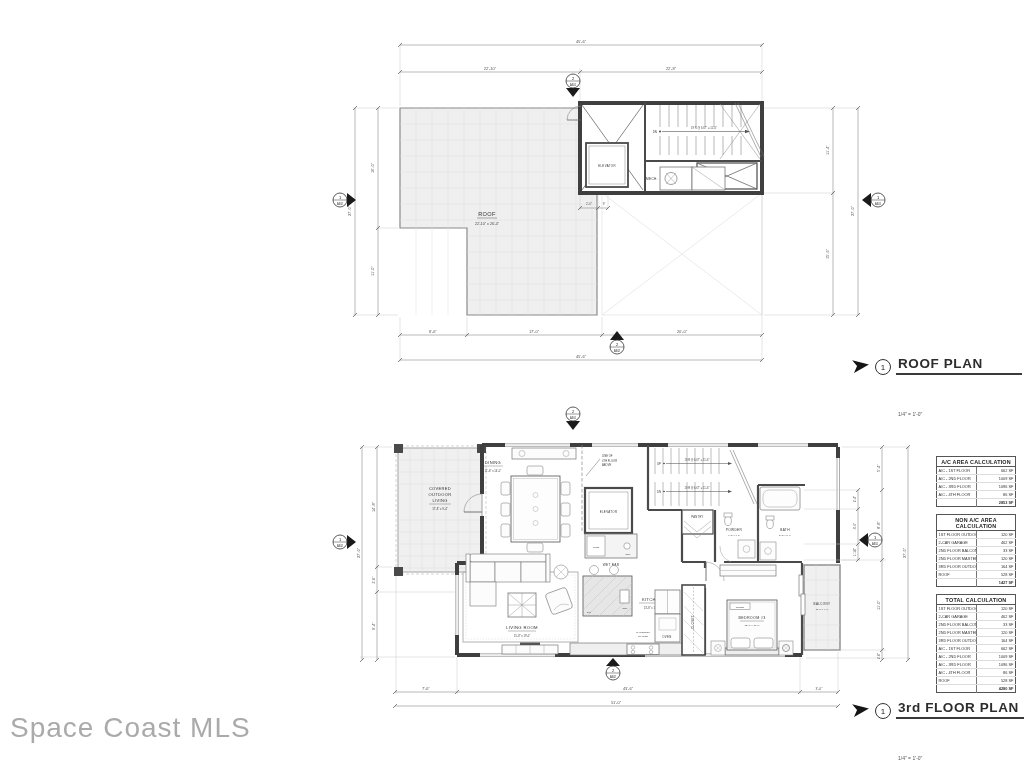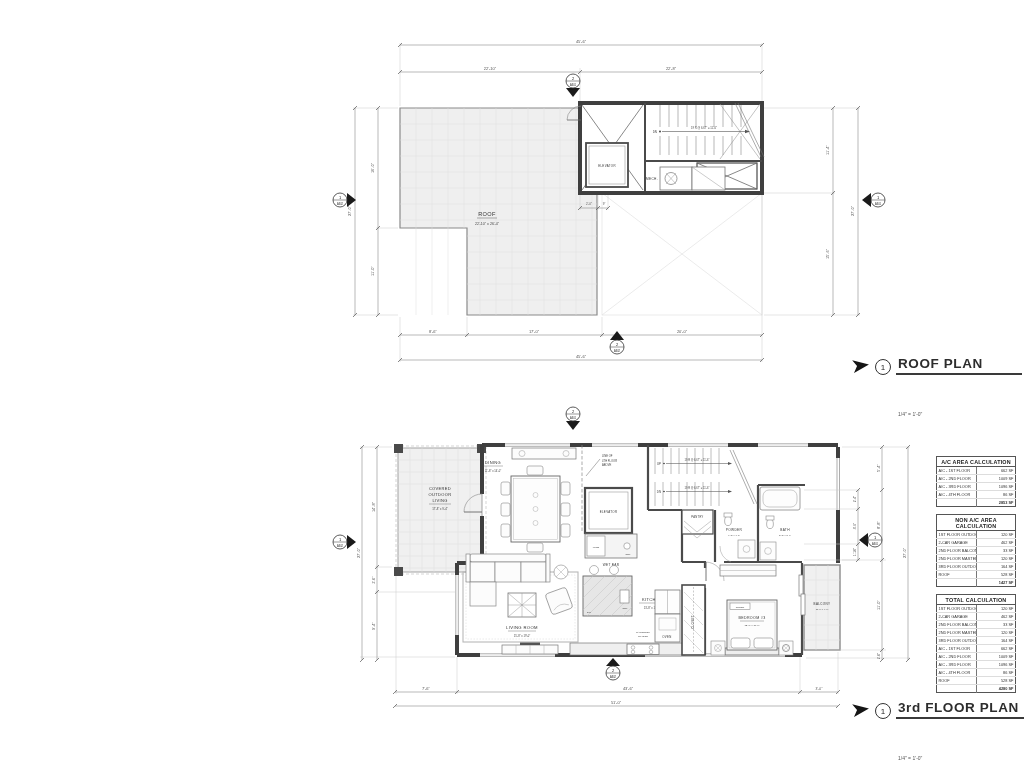--- a/index.html
+++ b/index.html
@@ -608,14 +608,15 @@
         </tbody>
       <tfoot>
           <tr class="total-row">
             <td class="lbl"></td>
             <td class="val">4280 SF</td>
           </tr>
         </tfoot>
     </table>
   </div>
 
+  <div class="watermark">Space Coast MLS</div>
 
 </div>
 
 </body></html>

